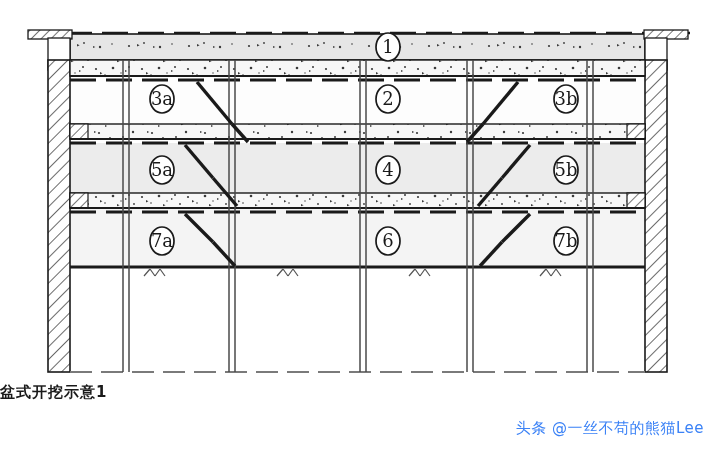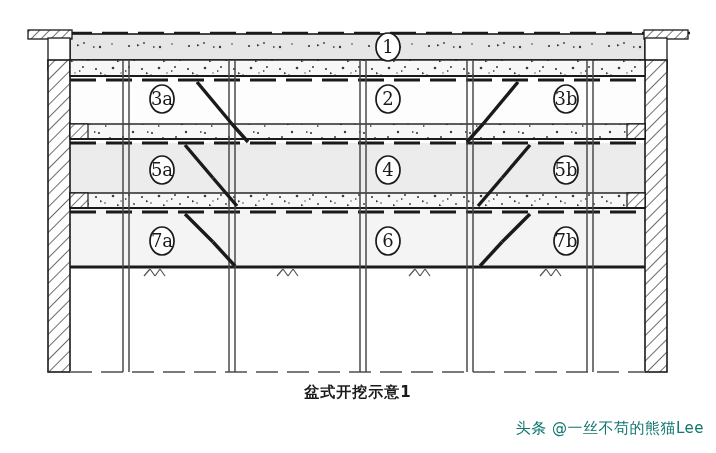--- a/index.html
+++ b/index.html
@@ -4,28 +4,28 @@
 <style>
   html,body{margin:0;padding:0;background:#ffffff;}
   body{
     width:716px;height:453px;
     font-family:"Liberation Sans","DejaVu Sans",sans-serif;
     position:relative;overflow:hidden;
   }
   #stage{position:absolute;left:0;top:0;width:716px;height:453px;background:#fff;}
   #figure{position:absolute;left:0;top:0;width:716px;height:453px;}
   .caption{
-    position:absolute;left:0;top:383px;width:716px;text-align:center;
+    position:absolute;left:0;top:383px;width:716px;
     font-family:"DejaVu Sans","Liberation Sans",sans-serif;
     font-size:15px;font-weight:bold;color:#1a1a1a;letter-spacing:1px;
   }
   .watermark{
     position:absolute;right:12px;top:419px;
     font-family:"DejaVu Sans","Liberation Sans",sans-serif;
-    font-size:15px;color:#0f766e;letter-spacing:0.5px;white-space:nowrap;
+    font-size:15px;color:#3b82f6;letter-spacing:0.5px;white-space:nowrap;
   }
 </style>
 </head>
 <body>
 
 <div id="stage">
 
   <svg id="figure" viewBox="0 0 716 453">
     <defs>
       <pattern id="wallHatch" width="9" height="9" patternUnits="userSpaceOnUse" patternTransform="rotate(45)">

